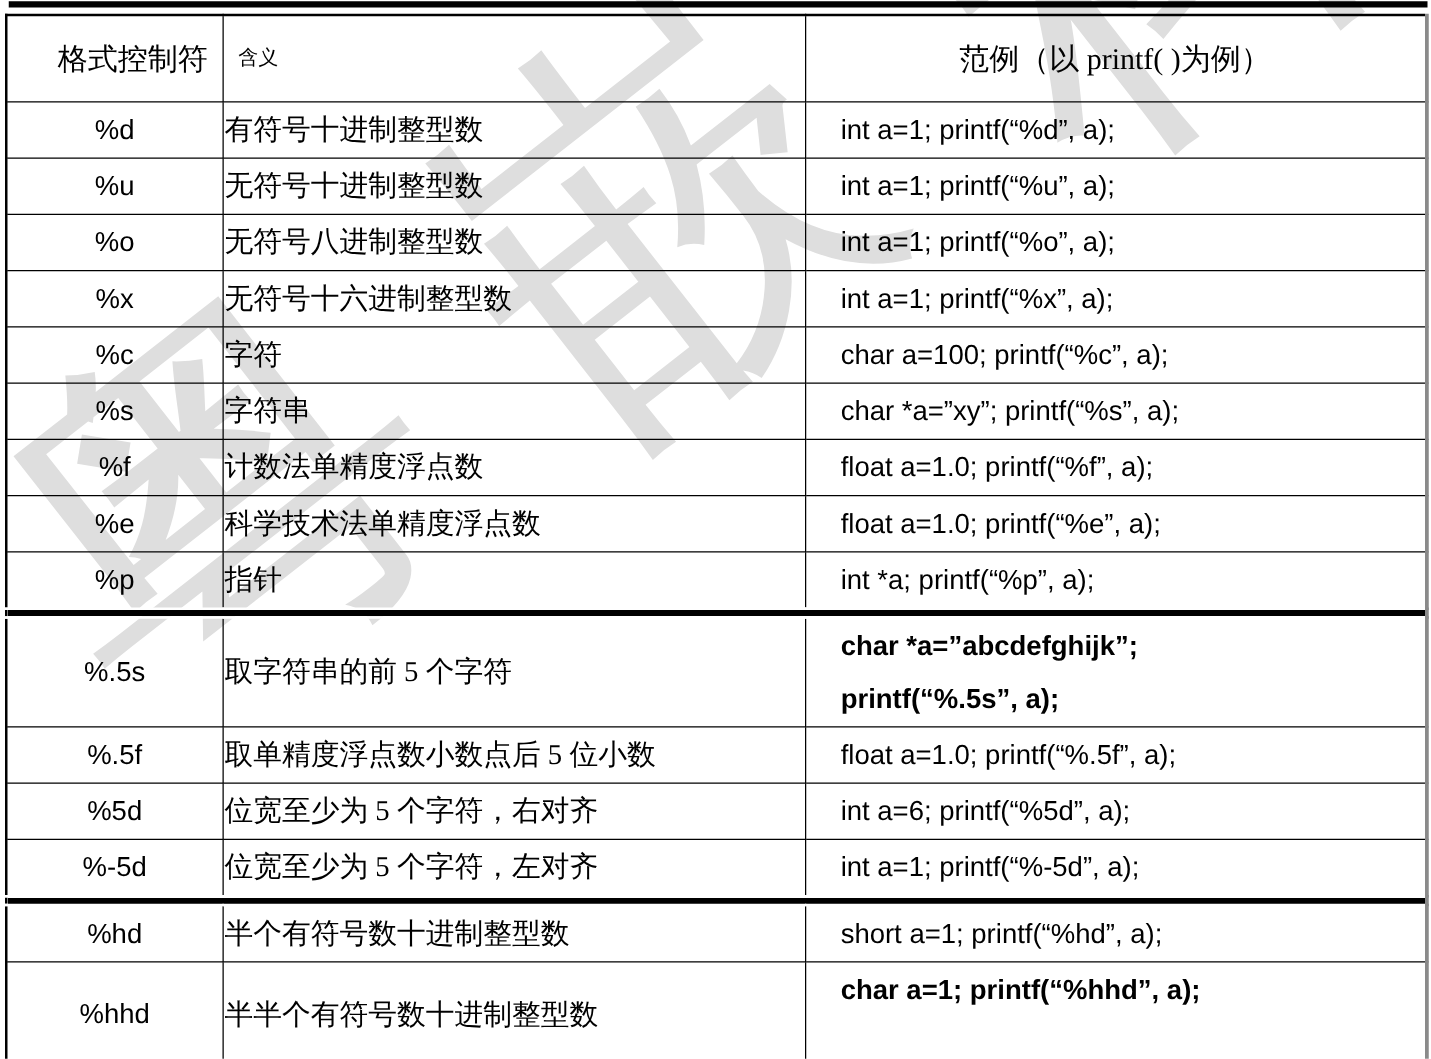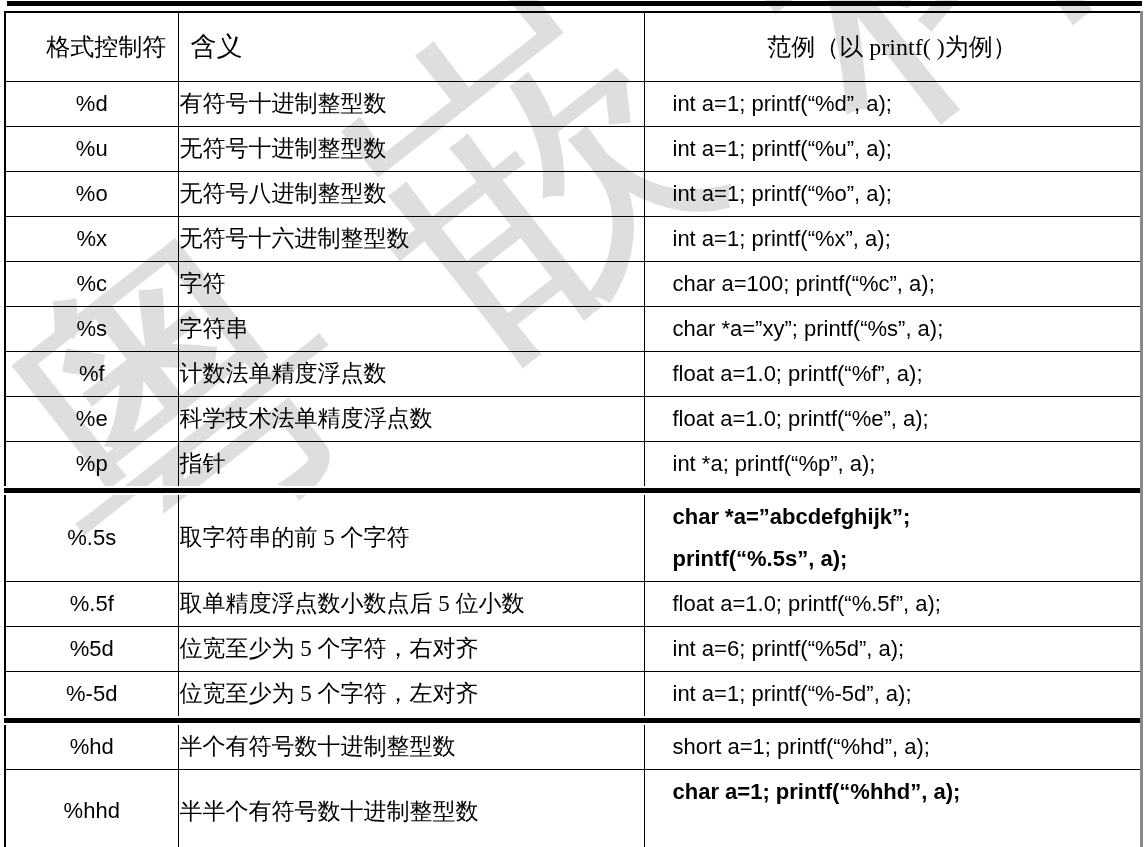--- a/index.html
+++ b/index.html
@@ -75,21 +75,21 @@
   th.h-spec {
     font-family: "Liberation Serif", serif;
     font-weight: normal;
     font-size: 24px;
     text-align: center;
     padding-left: 30px;
   }
   th.h-meaning {
     font-family: "Liberation Serif", serif;
     font-weight: normal;
-    font-size: 26px;
+    font-size: 16px;
     text-align: left;
     padding-left: 12px;
   }
   th.h-example {
     font-family: "Liberation Serif", serif;
     font-weight: normal;
     font-size: 24px;
     text-align: center;
   }
 

